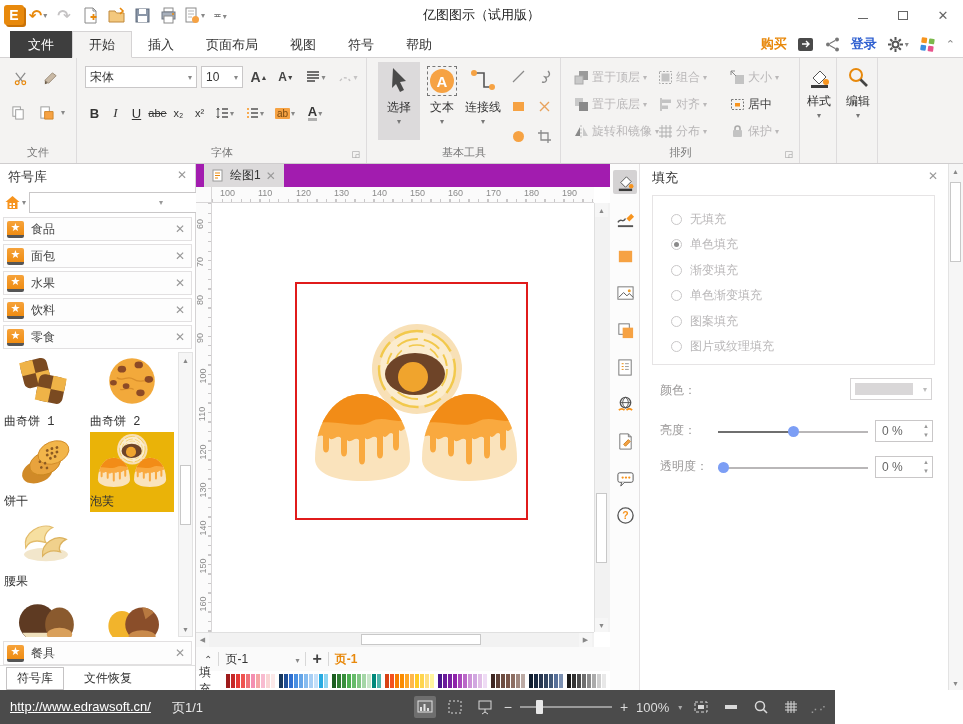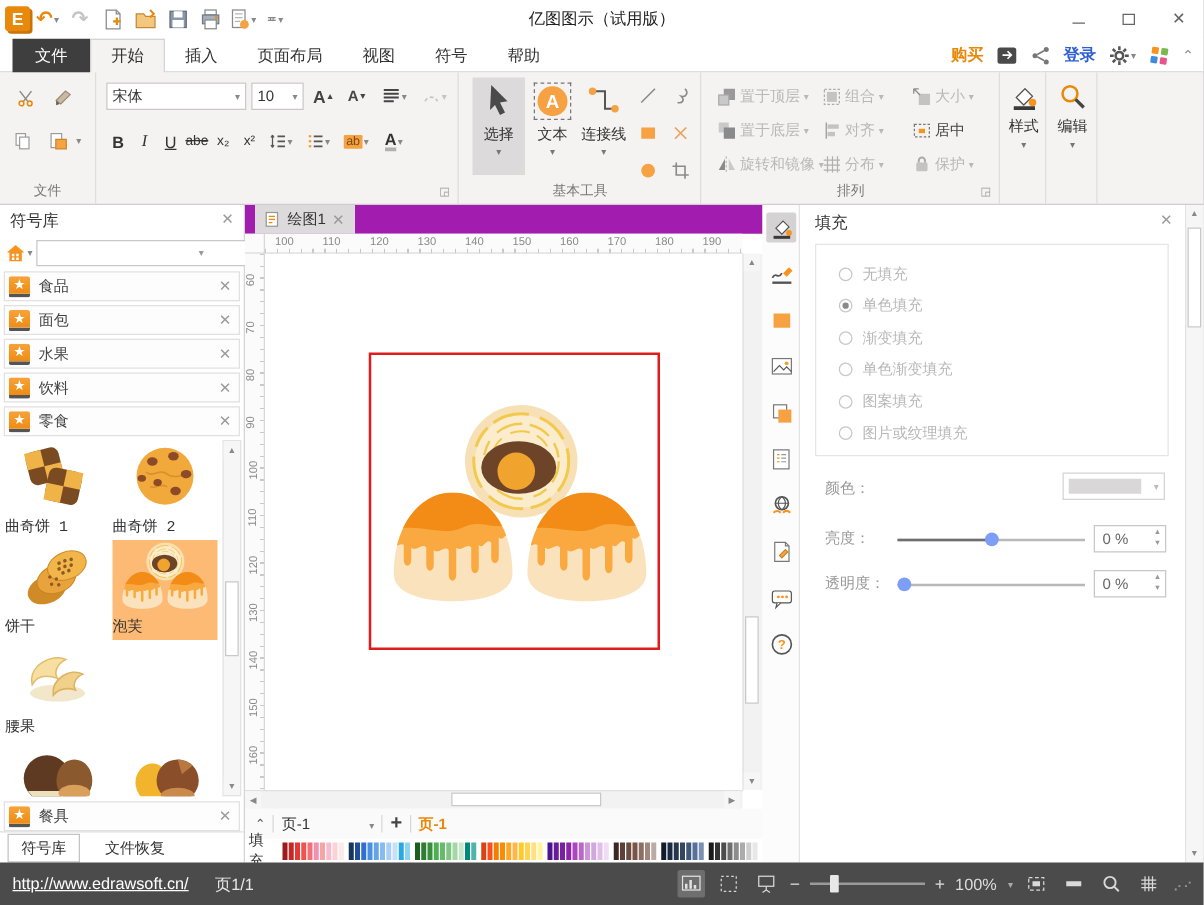--- a/index.html
+++ b/index.html
@@ -72,21 +72,21 @@
   #search-go svg { width:16px; height:16px; }
   .catbar { position:absolute; left:3px; right:3px; height:24px; background:#FDFDFD; border:1px solid #E2E0E1; display:flex; align-items:center; padding:0 6px 0 3px; }
   .catstar { width:17px; height:17px; background:linear-gradient(#F6A33B,#EF8C12); border-radius:2px; color:#FFF; font-size:11px; display:flex; align-items:center; justify-content:center; border-bottom:3px solid #555; }
   .catbar .clabel { margin-left:7px; font-size:12px; color:#444; }
   .catbar .xbtn { margin-left:auto; }
   #symbols { position:absolute; left:0; top:188px; width:178px; height:285px; overflow:hidden; }
   .sym { position:absolute; width:84px; text-align:left;font-family:Liberation Mono, monospace; }
   .sym .thumb { height:58px; display:flex; align-items:center; justify-content:center; }
   .sym .thumb svg { width:72px; height:54px; }
   .sym .slabel { font-size:12px; color:#333; margin-top:3px; }
-  .sym.selected { background:#fdba74; }
+  .sym.selected { background:#eab308; }
   #sym-scroll { position:absolute; right:2px; top:188px; width:15px; height:285px; background:#F6F6F6; border:1px solid #E3E3E3; }
   .scr-arrow { position:absolute; left:0; width:13px; height:14px; display:flex; align-items:center; justify-content:center; font-size:7px; color:#888; background:#F6F6F6; }
   .scr-thumb { position:absolute; left:1px; width:11px; background:#FFF; border:1px solid #C8C8C8; }
   #lp-tabs { position:absolute; left:0; bottom:0; right:0; height:25px; border-top:1px solid #E0E0E0; display:flex; align-items:center; padding-left:6px; gap:10px; }
   .lptab { font-size:12px; color:#333; padding:2px 10px; }
   .lptab.active { border:1px solid #C5C3C4; background:#FFF; }
 
   
   #canvas-area { position:absolute; left:196px; top:0; width:414px; height:526px; }
   #doc-tabbar { position:absolute; left:0; top:0; right:0; height:23px; background:#a21caf; }
@@ -130,21 +130,21 @@
   #color-dd .swatch { width:58px; height:12px; background:#D9D7D8; }
   #color-dd .dd { margin-left:auto; font-size:8px; color:#BBB; }
   .slider { position:absolute; width:150px; height:2px; background:#B9B7B8; }
   .slider .half { position:absolute; left:0; top:0; height:2px; background:#6F6F6F; }
   .sthumb { position:absolute; top:-5px; width:11px; height:11px; border-radius:50%; background:#7C9EF5; }
   .spin { position:absolute; left:235px; width:58px; height:22px; border:1px solid #C9C7C8; display:flex; align-items:center; font-size:12px; color:#666; padding-left:6px; }
   .spin .arrows { position:absolute; right:3px; top:1px; display:flex; flex-direction:column; font-size:6px; color:#999; line-height:9px; }
   #rp-scroll { position:absolute; left:948px; top:0; width:15px; height:526px; background:#F6F6F6; border-left:1px solid #E3E3E3; }
 
   
-  #statusbar { position:absolute; left:0; top:690px; width:963px; height:34px; background:#4B4B4B; }
+  #statusbar { position:absolute; left:0; top:690px; width:835px; height:34px; background:#4B4B4B; }
   #sb-link { position:absolute; left:10px; top:9px; color:#FFF; font-size:13px; text-decoration:underline; }
   #sb-page { position:absolute; left:172px; top:9px; color:#E8E8E8; font-size:13px; }
   #sb-right { position:absolute; right:8px; top:0; height:34px; display:flex; align-items:center; gap:8px; }
   .sbic { width:22px; height:22px; display:flex; align-items:center; justify-content:center; border-radius:2px; }
   .sbic.active { background:#6E6E6E; }
   .sbic svg { width:16px; height:16px; }
   #zoom-track { position:relative; width:92px; height:2px; background:#9A9A9A; }
   #zoom-thumb { position:absolute; top:-6px; width:7px; height:14px; background:#E8E8E8; border-radius:1px; }
   .sb-txt { color:#DDD; font-size:13px; }
   .sb-plusminus { color:#DDD; font-size:14px; }
@@ -379,20 +379,21 @@
           </span>
           <span class="fbtn" style="width: 30px;">
             <span style="background:#F6A243;color:#7A4A10;font-size:10px;padding:0 2px;border-radius:1px;">ab</span>
             <span class="ddq">▾</span>
           </span>
           <span class="fbtn" style="width: 30px;">
             <span style="font-weight:bold;border-bottom:3px solid #B0B0B0;line-height:12px;">A</span>
             <span class="ddq">▾</span>
           </span>
         </div>
+      <div class="glabel">字体</div>
       <div class="launcher" style="right:6px;">◲</div>
     </div>
 
     <div class="rgroup" style="left:368px;width:193px;">
       <div id="basic-tools">
           <div class="bigtool active" style="left: 10px; width: 42px;">
             <svg width="26" height="30" viewBox="0 0 26 30">
               <path d="M7 2l13 13-6 1 4 8-4 2-4-8-4 4z" fill="#4A4A4A"></path>
             </svg>
             <span class="tlabel">选择</span>

